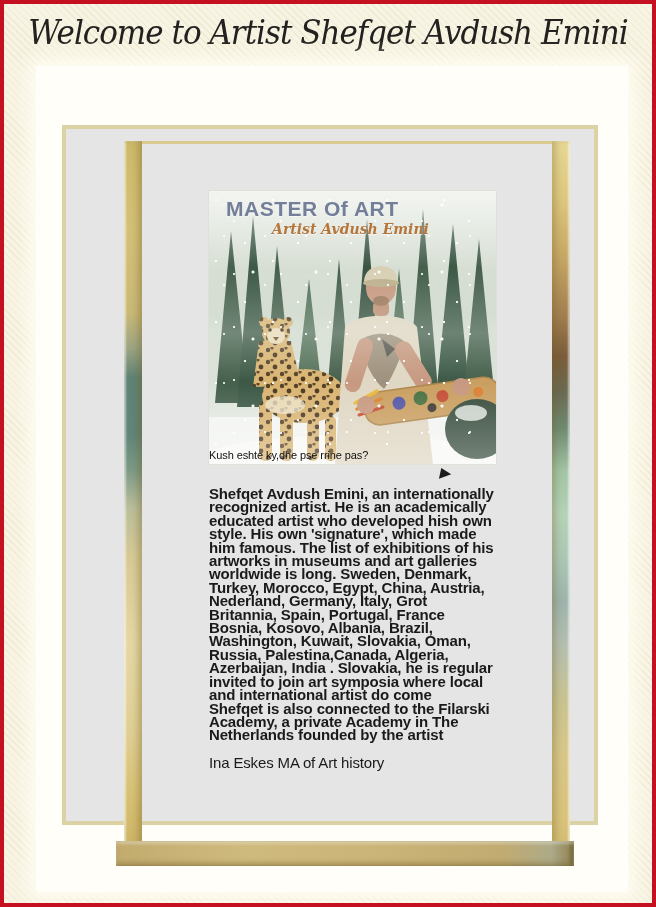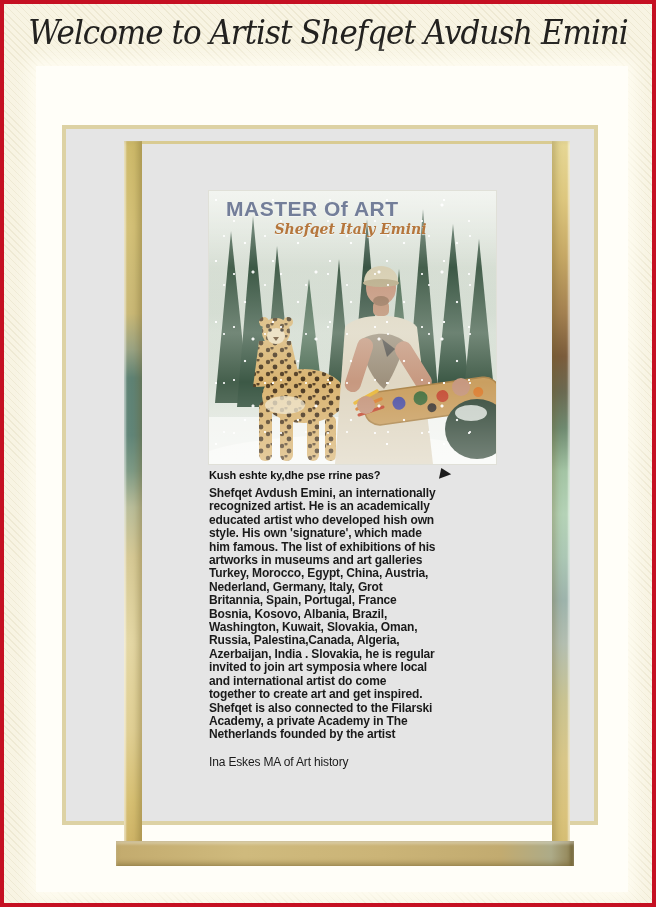--- a/index.html
+++ b/index.html
@@ -65,30 +65,30 @@
     font-weight:bold;font-size:21px;letter-spacing:0.5px;color:#737e99;
     text-shadow:0 1px 1px rgba(255,255,255,0.5);
   }
   .poster-subheading{
     position:absolute;top:30px;left:0;right:4px;text-align:center;
     font-family:"DejaVu Serif",serif;font-style:italic;font-weight:bold;
     font-size:14px;color:#b5763c;text-shadow:0 1px 1px rgba(255,255,255,0.65);
   }
   
   .caption{
-    position:absolute;left:143px;top:340px;width:287px;
-    font-size:11px;font-weight:bold;color:#0f0f0f;letter-spacing:-0.1px;
+    position:absolute;left:143px;top:320px;width:287px;
+    font-size:11px;font-weight:normal;color:#0f0f0f;letter-spacing:-0.1px;
   }
   .cursor-arrow{position:absolute;left:374px;top:340px;width:0;height:0;
     border-left:11px solid #1c1c1c;border-top:4px solid transparent;border-bottom:7px solid transparent;
     transform:rotate(12deg);}
   
   .article{
     position:absolute;left:143px;top:358px;width:285px;
-    font-size:12px;font-weight:600;color:#1a1a1a;line-height:13.4px;letter-spacing:-0.15px;
+    font-size:15px;font-weight:600;color:#1a1a1a;line-height:13.4px;letter-spacing:-0.15px;
   }
   .signature{margin-top:14px;font-weight:400;}
 </style>
 </head>
 <body>
 
 <div class="page">
 
   <h1 class="page-title">Welcome to Artist Shefqet Avdush Emini</h1>
 
@@ -180,44 +180,44 @@
             <line x1="150" y1="224" x2="174" y2="216" stroke="#c2452c" stroke-width="3" stroke-linecap="round"></line>
             <circle cx="157" cy="214" r="9" fill="#c49379"></circle>
             <circle cx="252" cy="196" r="9" fill="#c49379"></circle>
           </g>
           <ellipse cx="268" cy="238" rx="32" ry="30" fill="#2e4434"></ellipse>
           <ellipse cx="262" cy="222" rx="16" ry="8" fill="#eef2ec" opacity="0.8"></ellipse>
         </svg>
         <div class="mist"></div>
         <div class="snow"></div>
         <div class="poster-heading">MASTER Of ART</div>
-        <div class="poster-subheading">Shefqet Italy Emini</div>
+        <div class="poster-subheading">Artist Avdush Emini</div>
       </div>
 
       <div class="caption">Kush eshte ky,dhe pse rrine pas?</div>
       <div class="cursor-arrow"></div>
 
       <div class="article">
         <div>
             <div>Shefqet Avdush Emini, an internationally</div>
             <div>recognized artist. He is an academically</div>
             <div>educated artist who developed hish own</div>
             <div>style. His own 'signature', which made</div>
             <div>him famous. The list of exhibitions of his</div>
             <div>artworks in museums and art galleries</div>
+            <div>worldwide is long. Sweden, Denmark,</div>
             <div>Turkey, Morocco, Egypt, China, Austria,</div>
             <div>Nederland, Germany, Italy, Grot</div>
             <div>Britannia, Spain, Portugal, France</div>
             <div>Bosnia, Kosovo, Albania, Brazil,</div>
             <div>Washington, Kuwait, Slovakia, Oman,</div>
             <div>Russia, Palestina,Canada, Algeria,</div>
             <div>Azerbaijan, India . Slovakia, he is regular</div>
             <div>invited to join art symposia where local</div>
             <div>and international artist do come</div>
-            <div>together to create art and get inspired.</div>
             <div>Shefqet is also connected to the Filarski</div>
             <div>Academy, a private Academy in The</div>
             <div>Netherlands founded by the artist</div>
           </div>
         <div class="signature">Ina Eskes MA of Art history</div>
       </div>
 
     </div>
     <div class="gold-bar"></div>
   </div>

